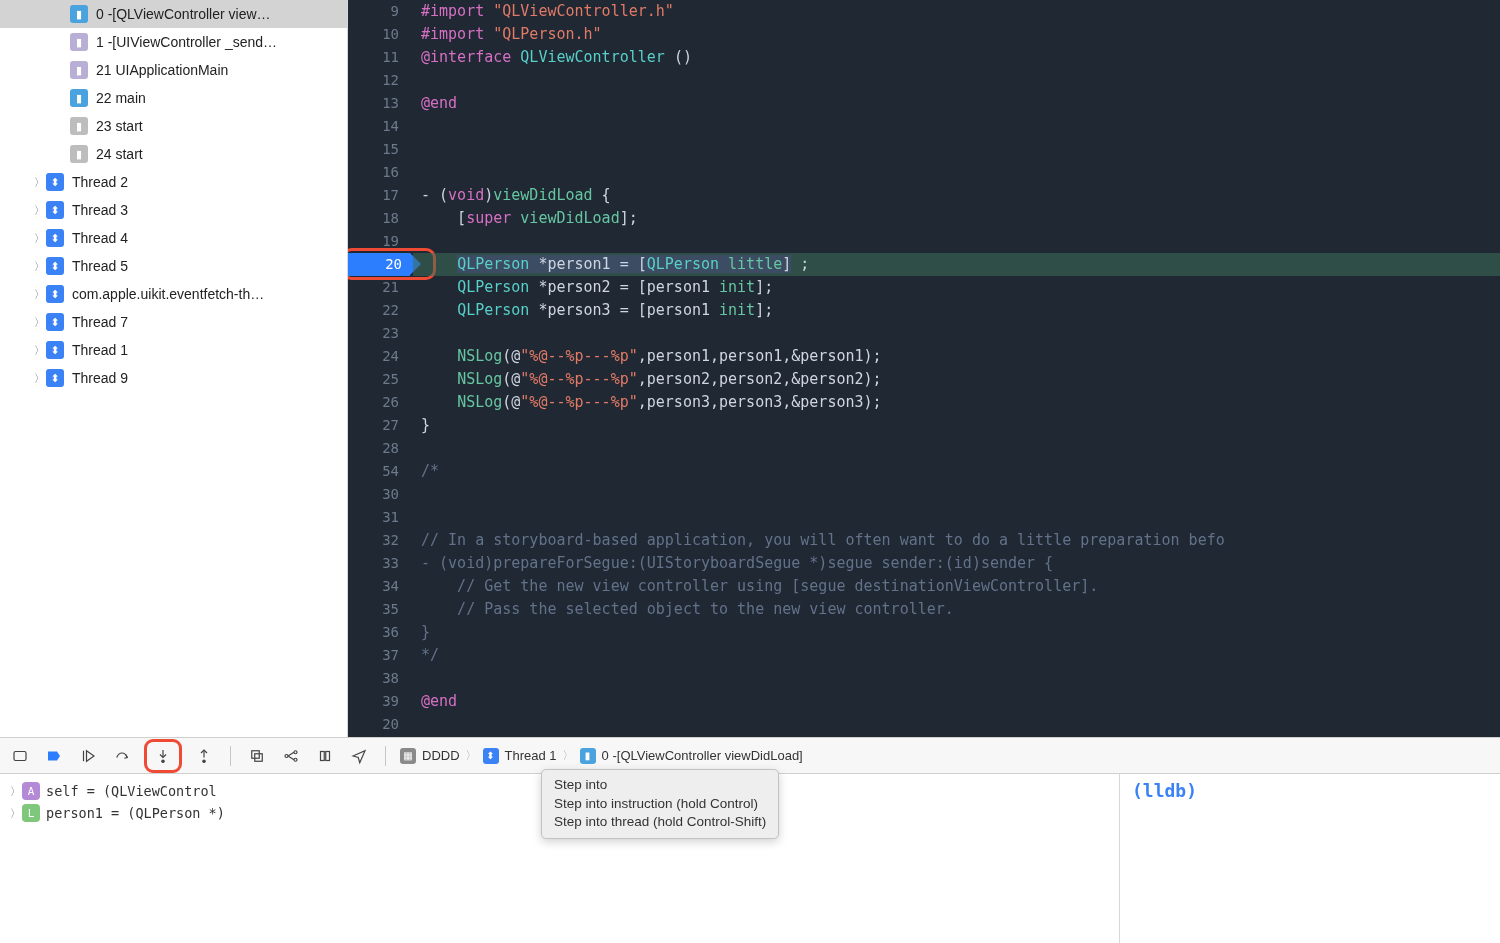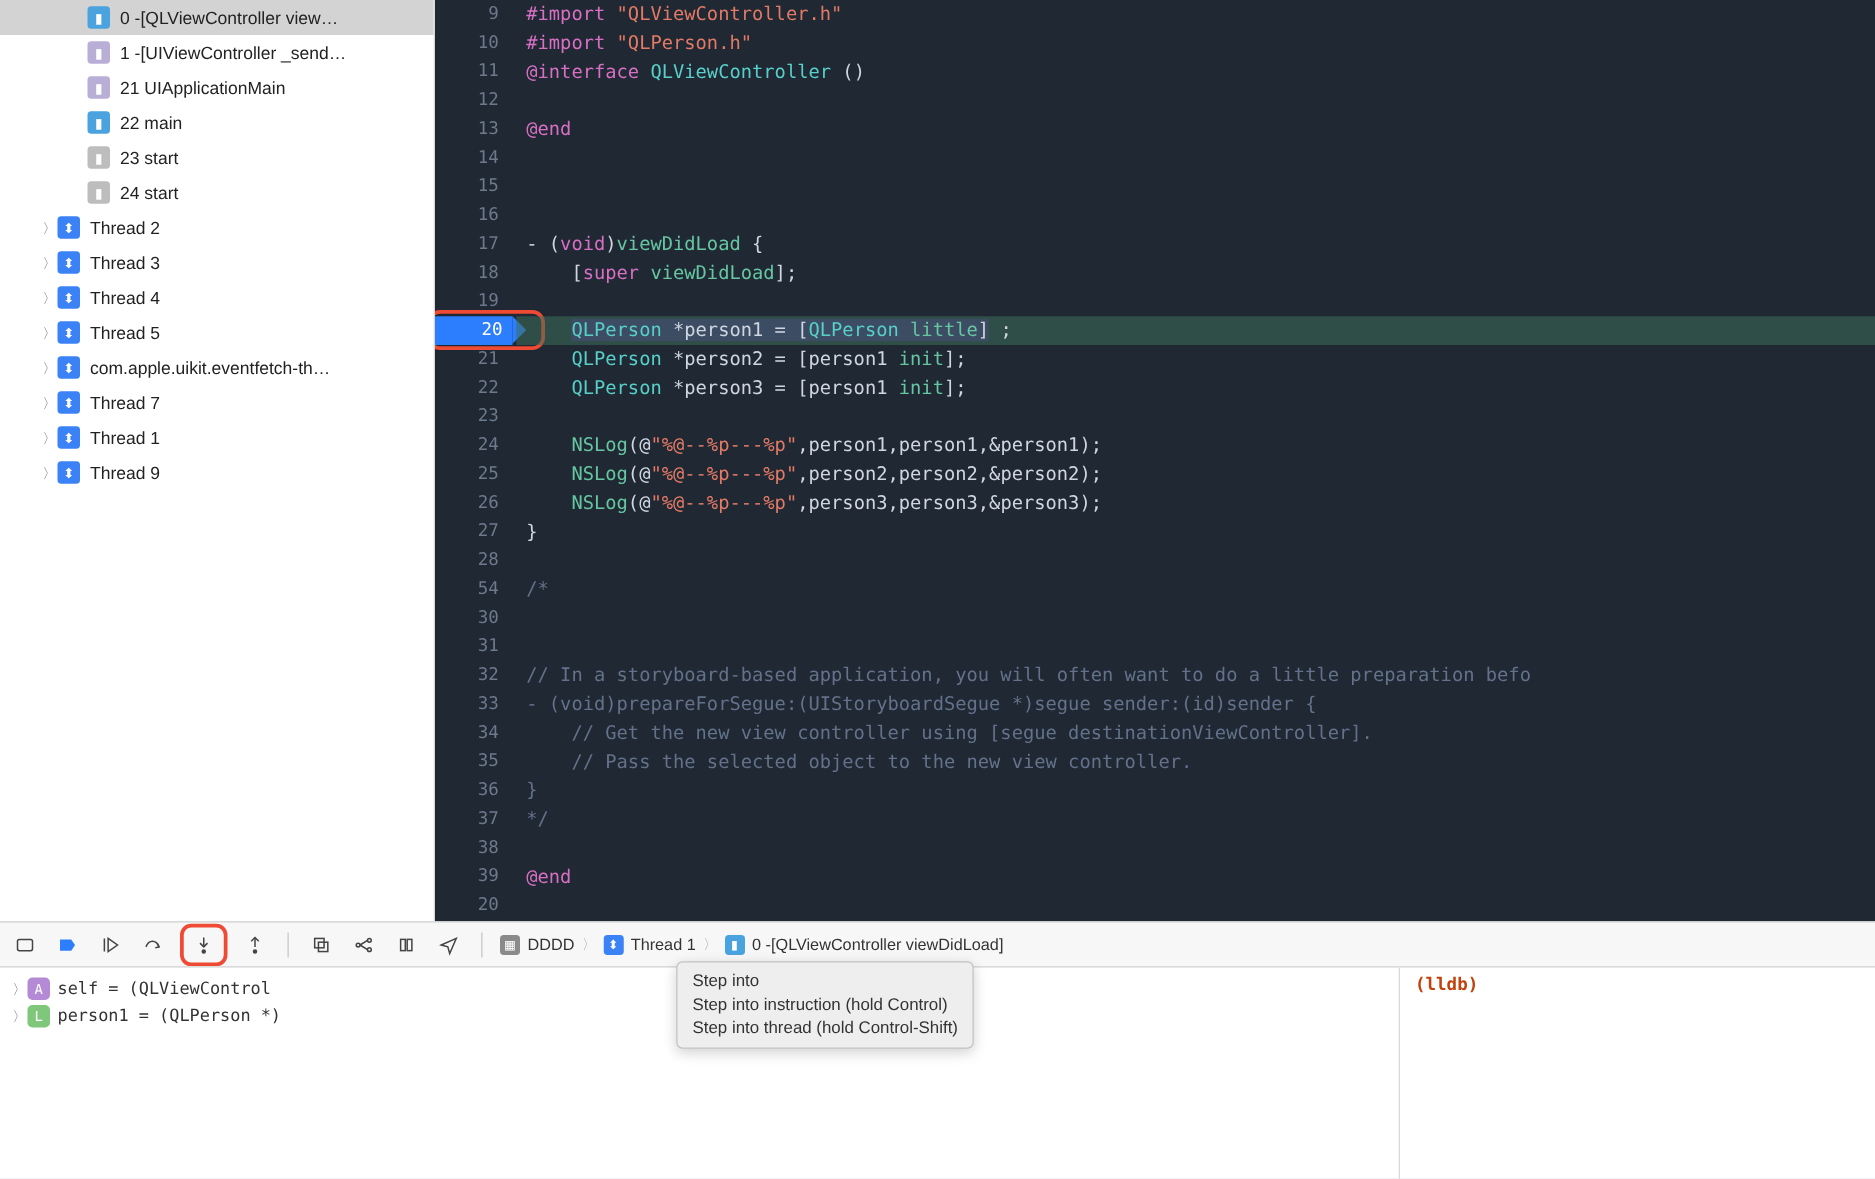--- a/index.html
+++ b/index.html
@@ -164,22 +164,22 @@
     border-right:1px solid #d8d8d8;
     font-family: Menlo, monospace;
   }
   .var-row{display:flex;align-items:center;height:22px;}
   .var-chev{width:12px;color:#777;font-size:11px;}
   .var-icon{width:18px;height:18px;border-radius:4px;display:inline-flex;align-items:center;
     justify-content:center;color:#fff;font-size:11px;margin-right:6px;}
   .vi-a{background:#b48ad6;}
   .vi-l{background:#7fc77a;}
   .var-row b{font-weight:400;}
-  .lldb { width:380px; padding:6px 12px; font-family: Menlo, monospace; font-size:14px;
-    color:#c2410c; font-weight:600;}
+  .lldb { width:380px; padding:6px 12px; font-family: Menlo, monospace; font-size:18px;
+    color:#3b82f6; font-weight:600;}
   .tooltip {
     position:absolute;
     left:541px; bottom:104px;
     background:#eee;
     border:1px solid #c2c2c2;
     border-radius:5px;
     box-shadow:0 3px 10px rgba(0,0,0,.18);
     padding:6px 12px;
     font-size:13.5px;
     color:#333;

